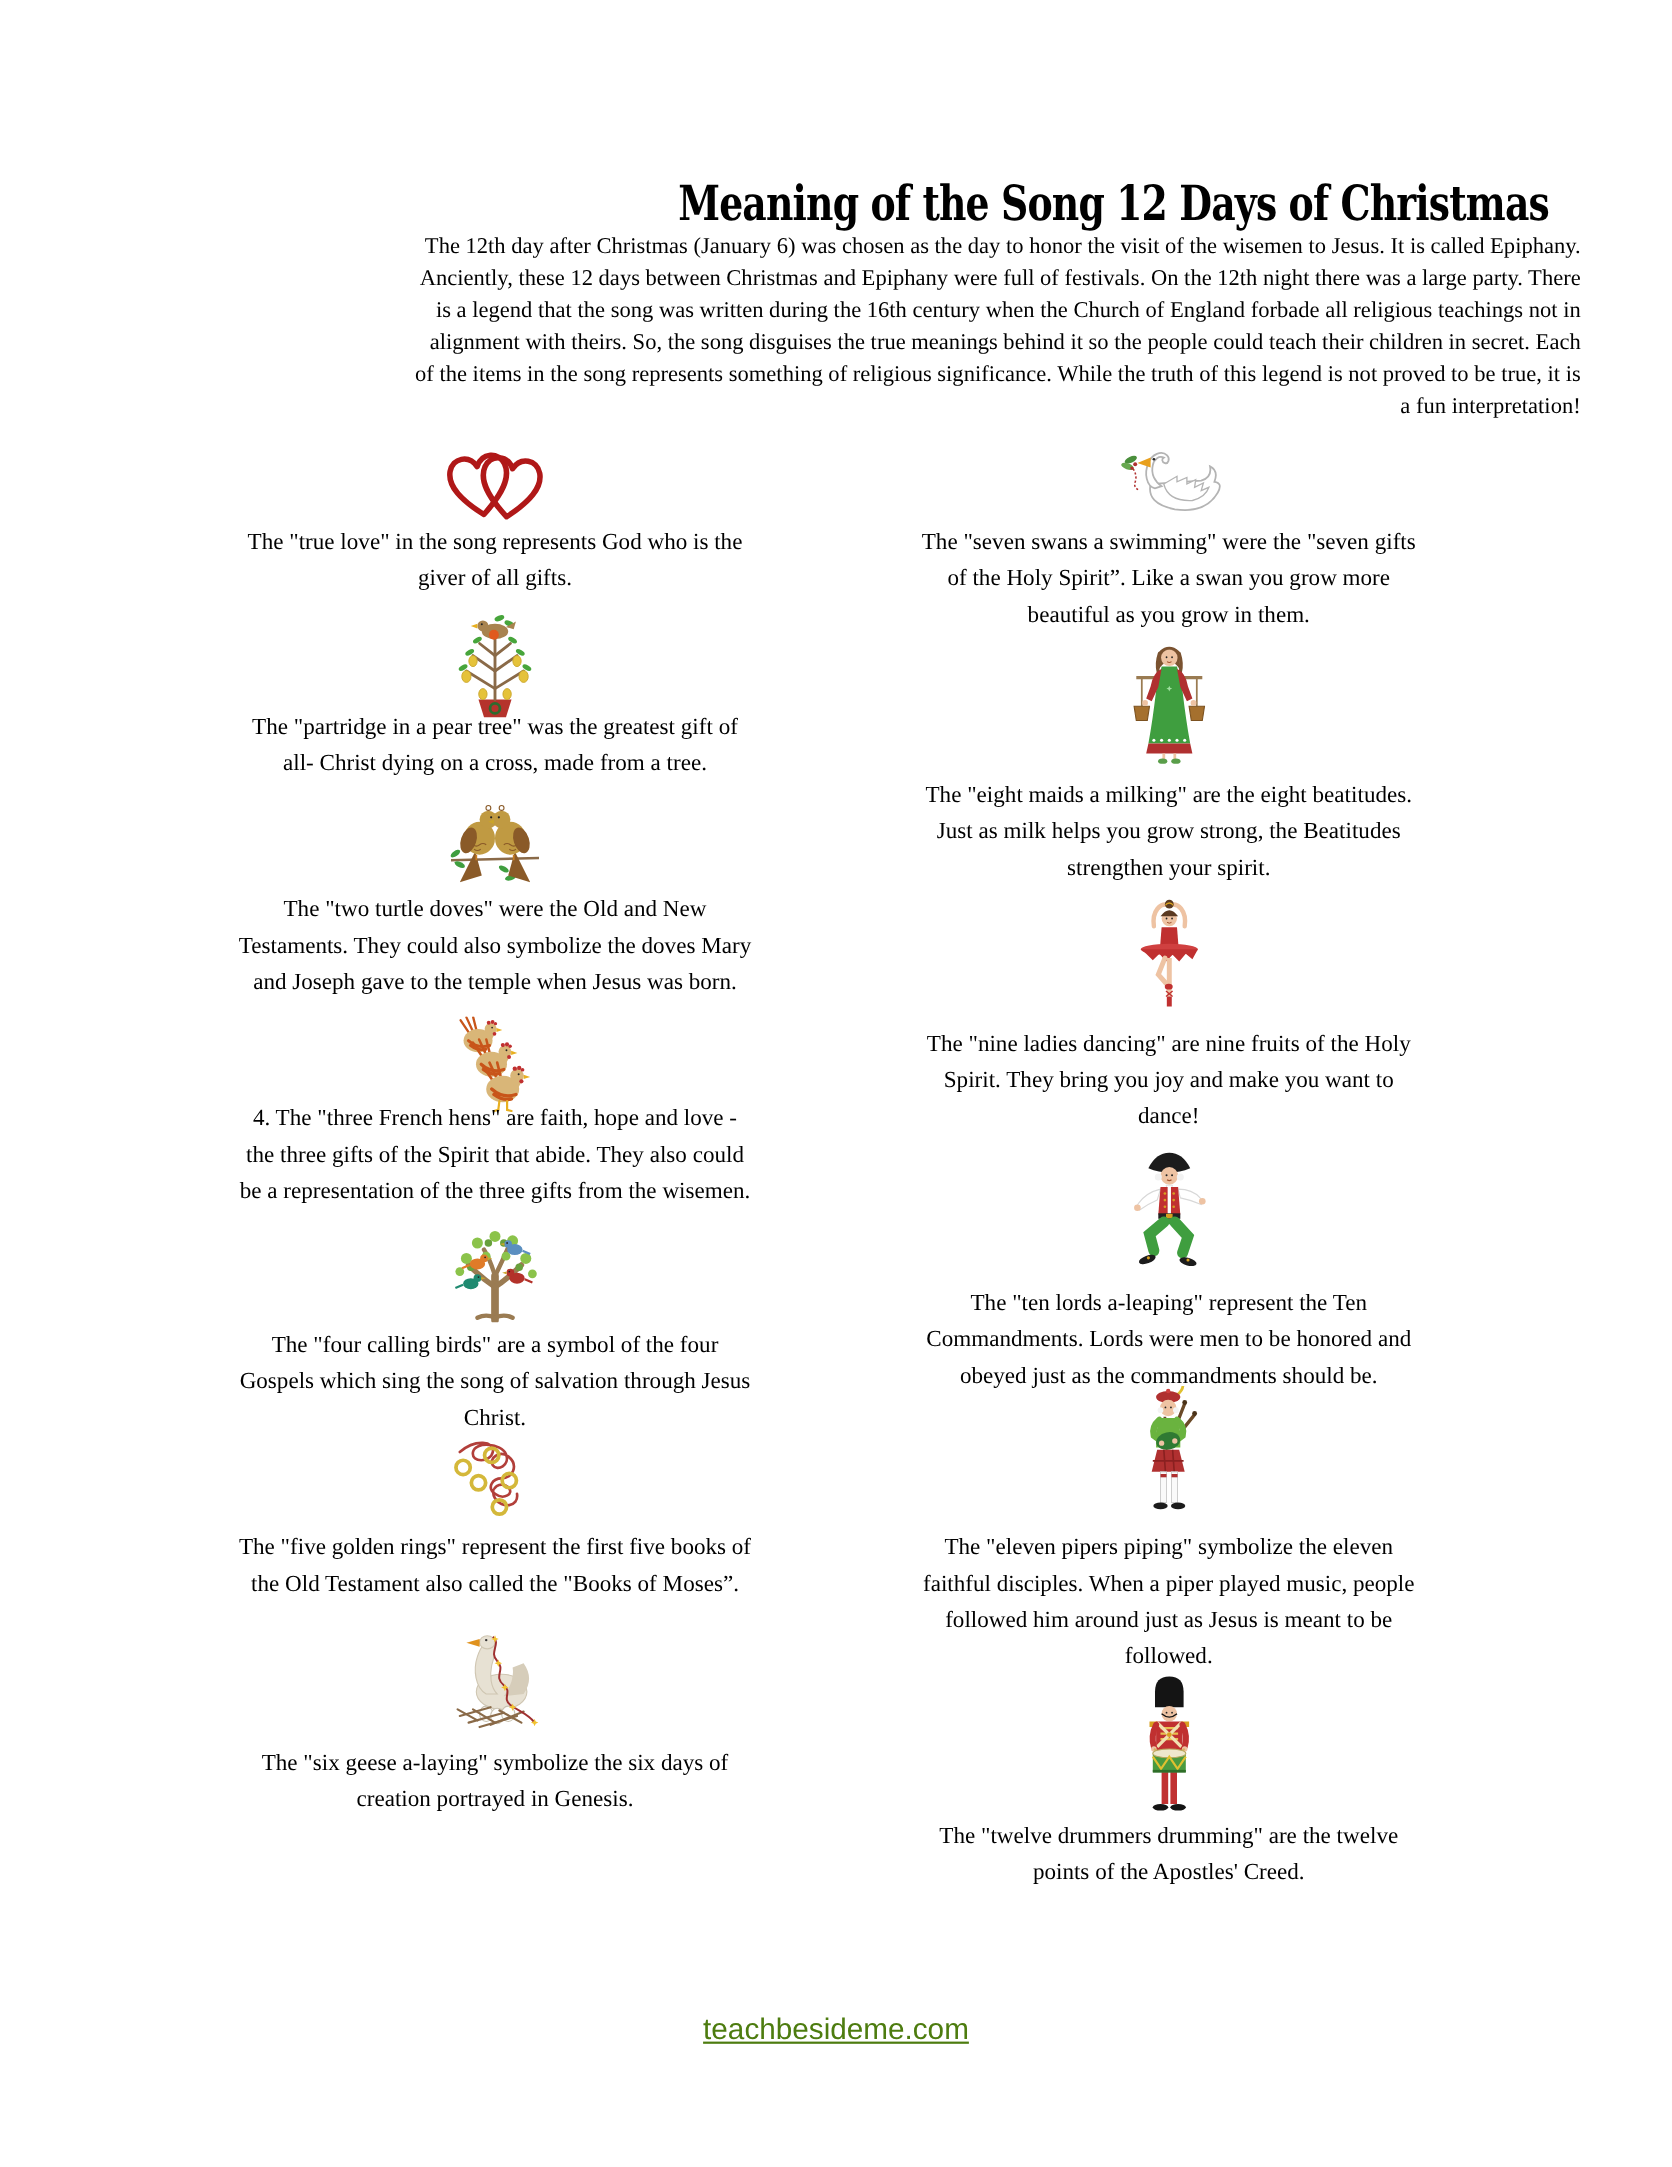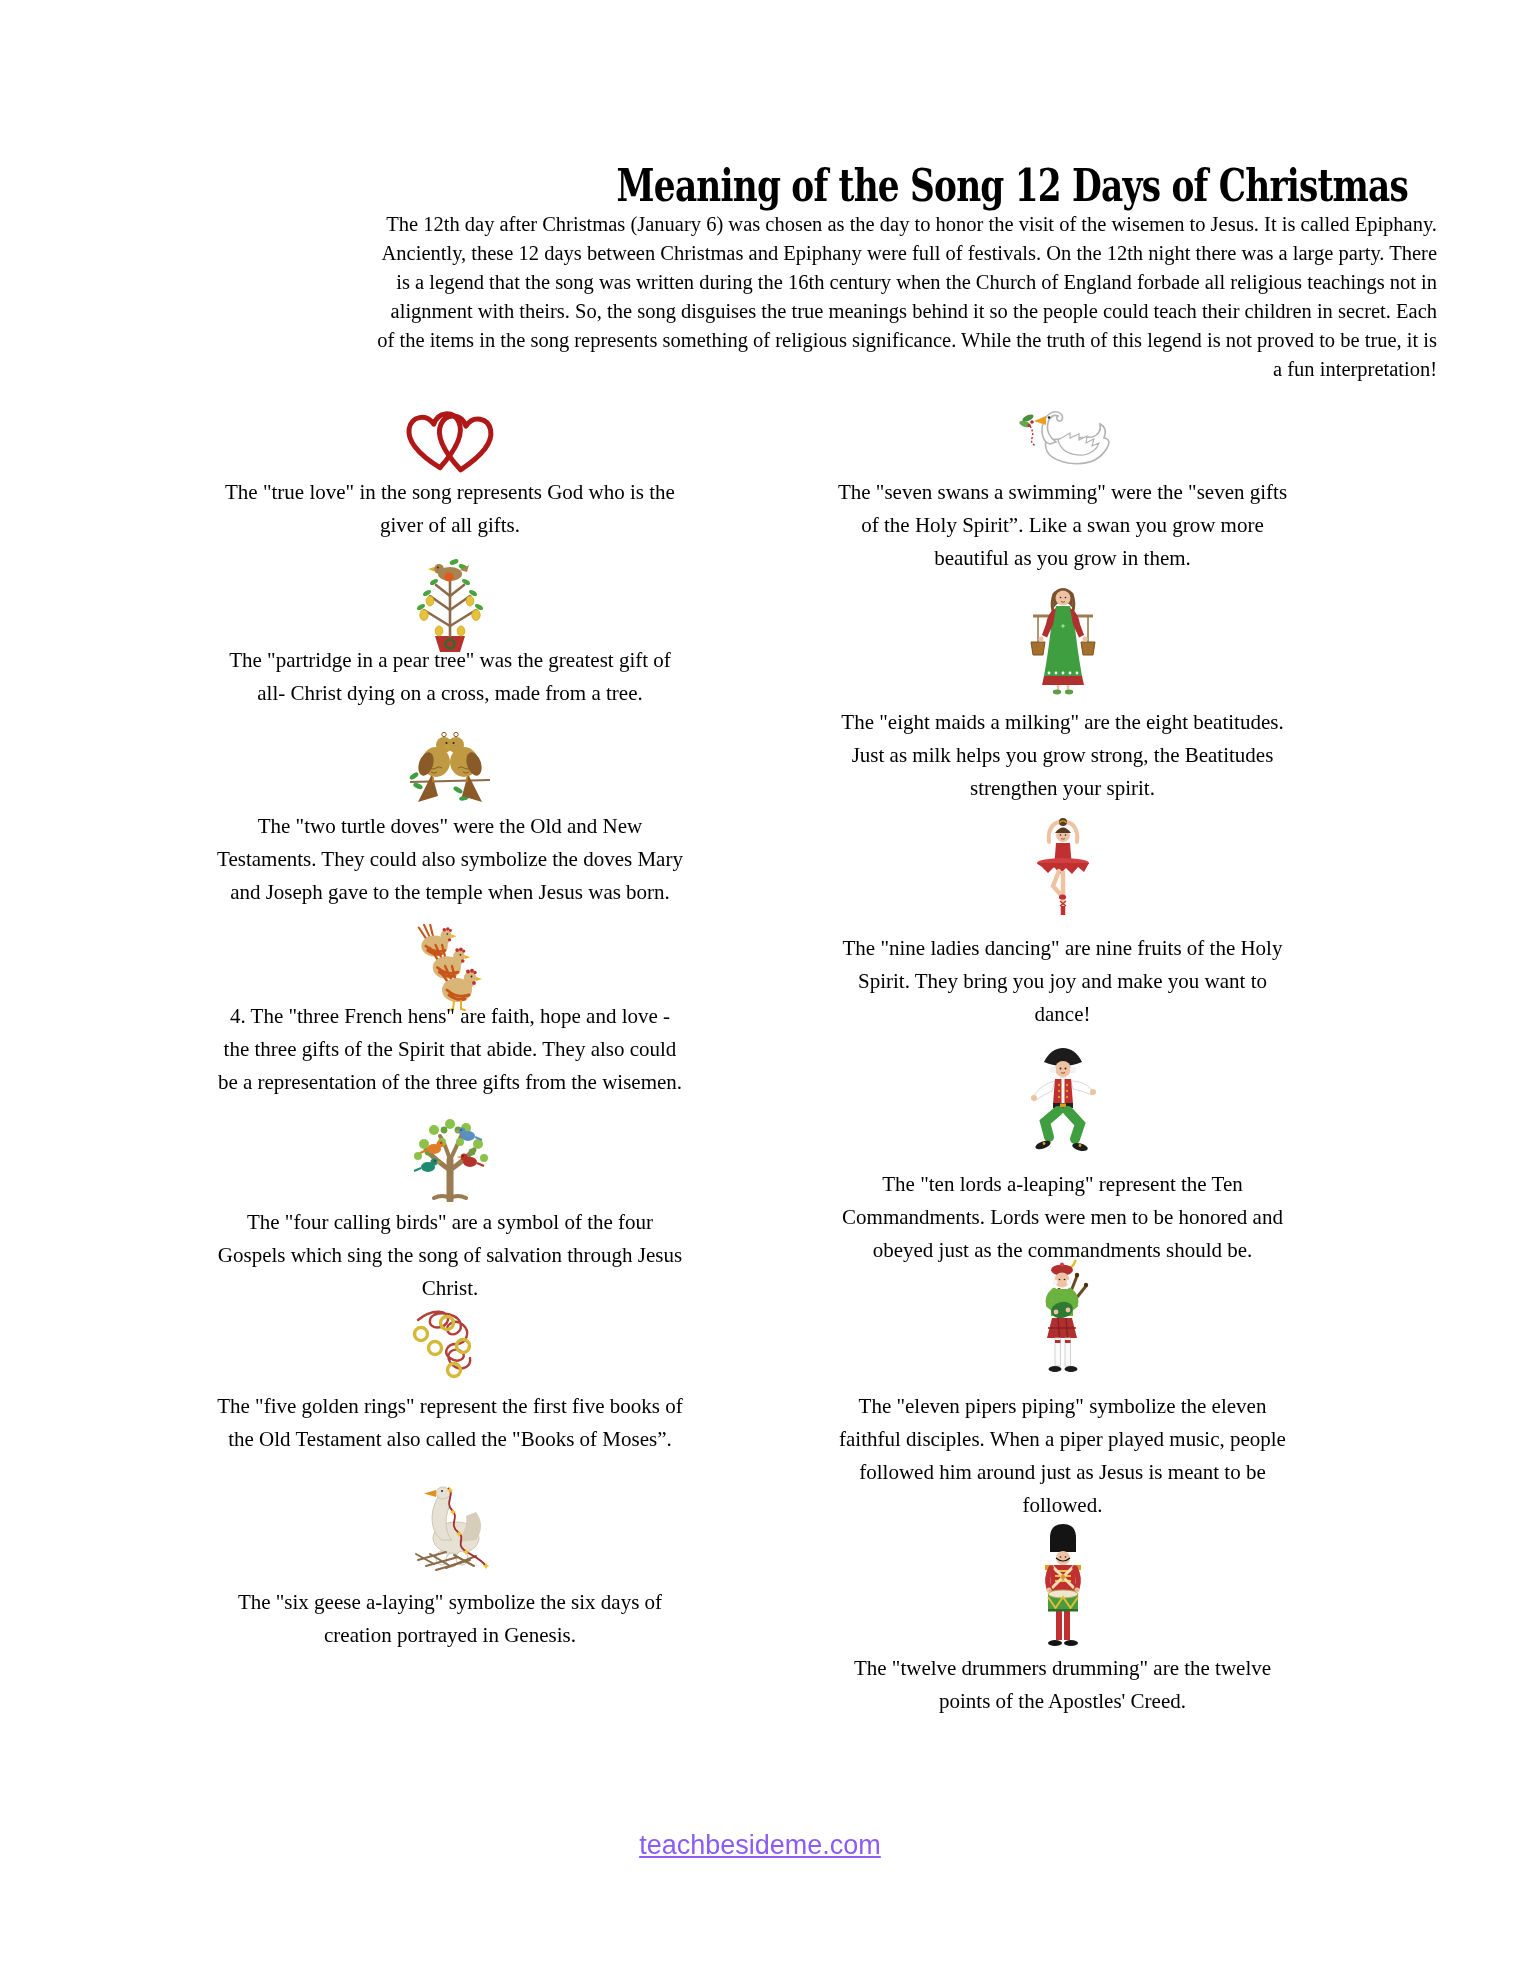--- a/index.html
+++ b/index.html
@@ -9,21 +9,21 @@
   .title{top:160px;left:0;width:1520px;text-align:right;
          font-family:"DejaVu Serif",serif;font-weight:700;font-size:44px;letter-spacing:-1px;}
   .title span{display:inline-block;transform:scaleX(0.78);transform-origin:center;white-space:nowrap;}
   .intro{top:210px;left:137px;width:1300px;font-size:20.5px;line-height:29px;
          white-space:pre-line;text-align:right;}
   .lc{left:140px;width:620px;text-align:center;}
   .rc{left:790px;width:545px;text-align:center;}
   .cap{font-size:21px;line-height:33px;white-space:pre-line;}
   .iconbox svg{display:block;margin:0 auto;}
   .footer{top:1830px;left:0;width:1520px;text-align:center;
-          font-family:"Liberation Sans",sans-serif;font-size:27px;text-decoration:underline;color:#8b5cf6;}
+          font-family:"Liberation Sans",sans-serif;font-size:27px;text-decoration:underline;color:#4d7c0f;}
 </style>
 </head>
 <body>
 
 <div class="page">
 
   <div class="abs title"><span>Meaning of the Song 12 Days of Christmas</span></div>
 
   <div class="abs intro">The 12th day after Christmas (January 6) was chosen as the day to honor the visit of the wisemen to Jesus. It is called Epiphany.
 Anciently, these 12 days between Christmas and Epiphany were full of festivals. On the 12th night there was a large party. There

